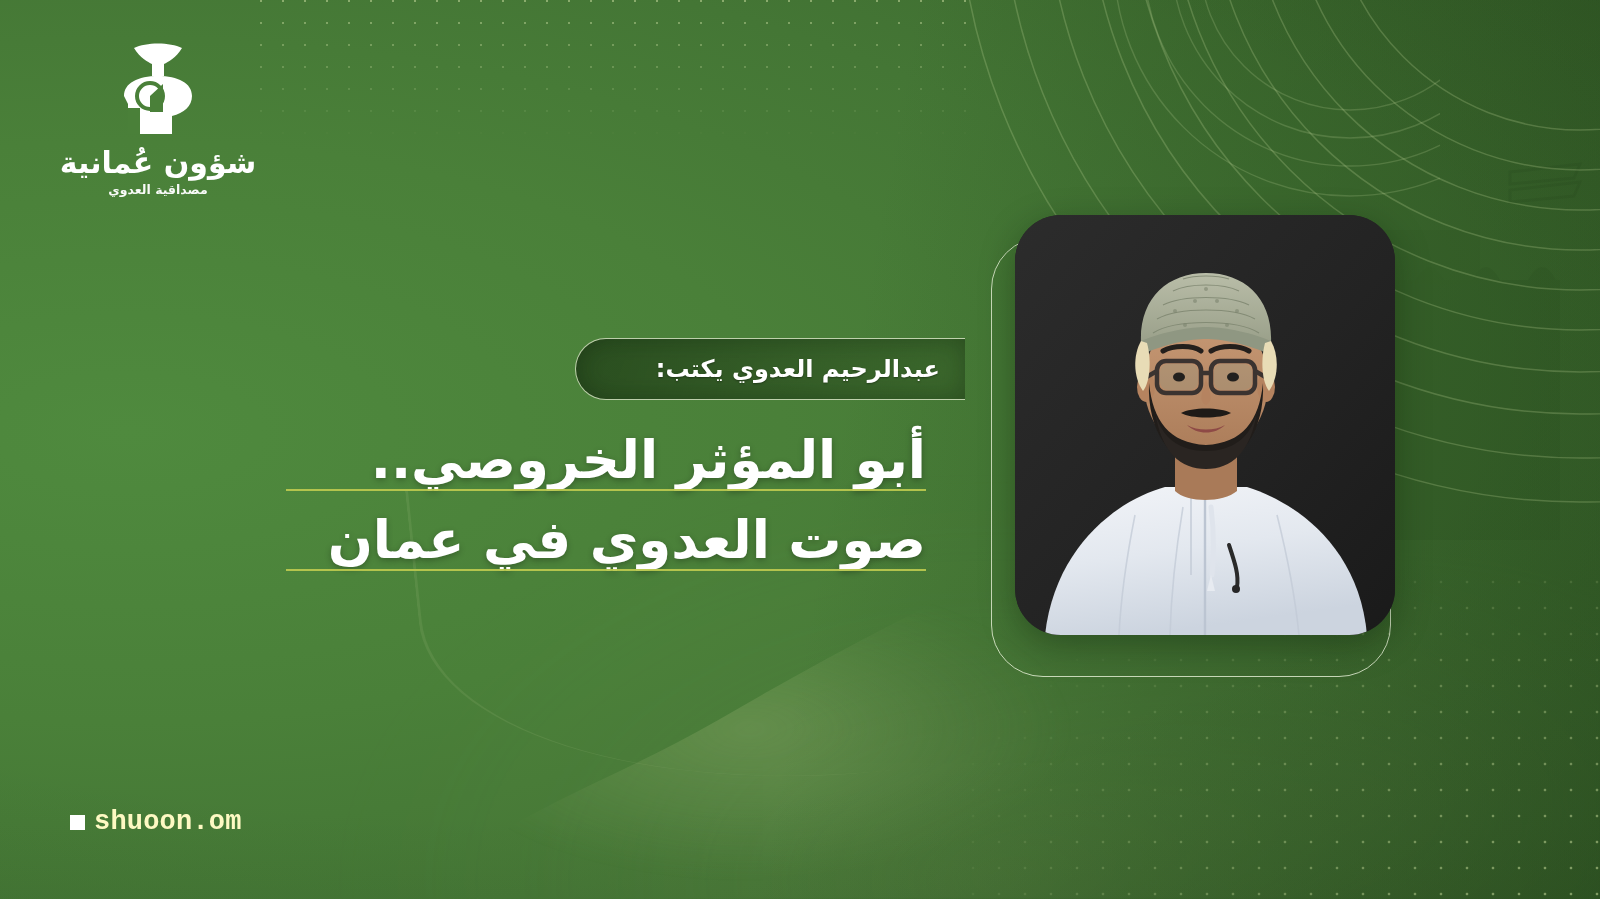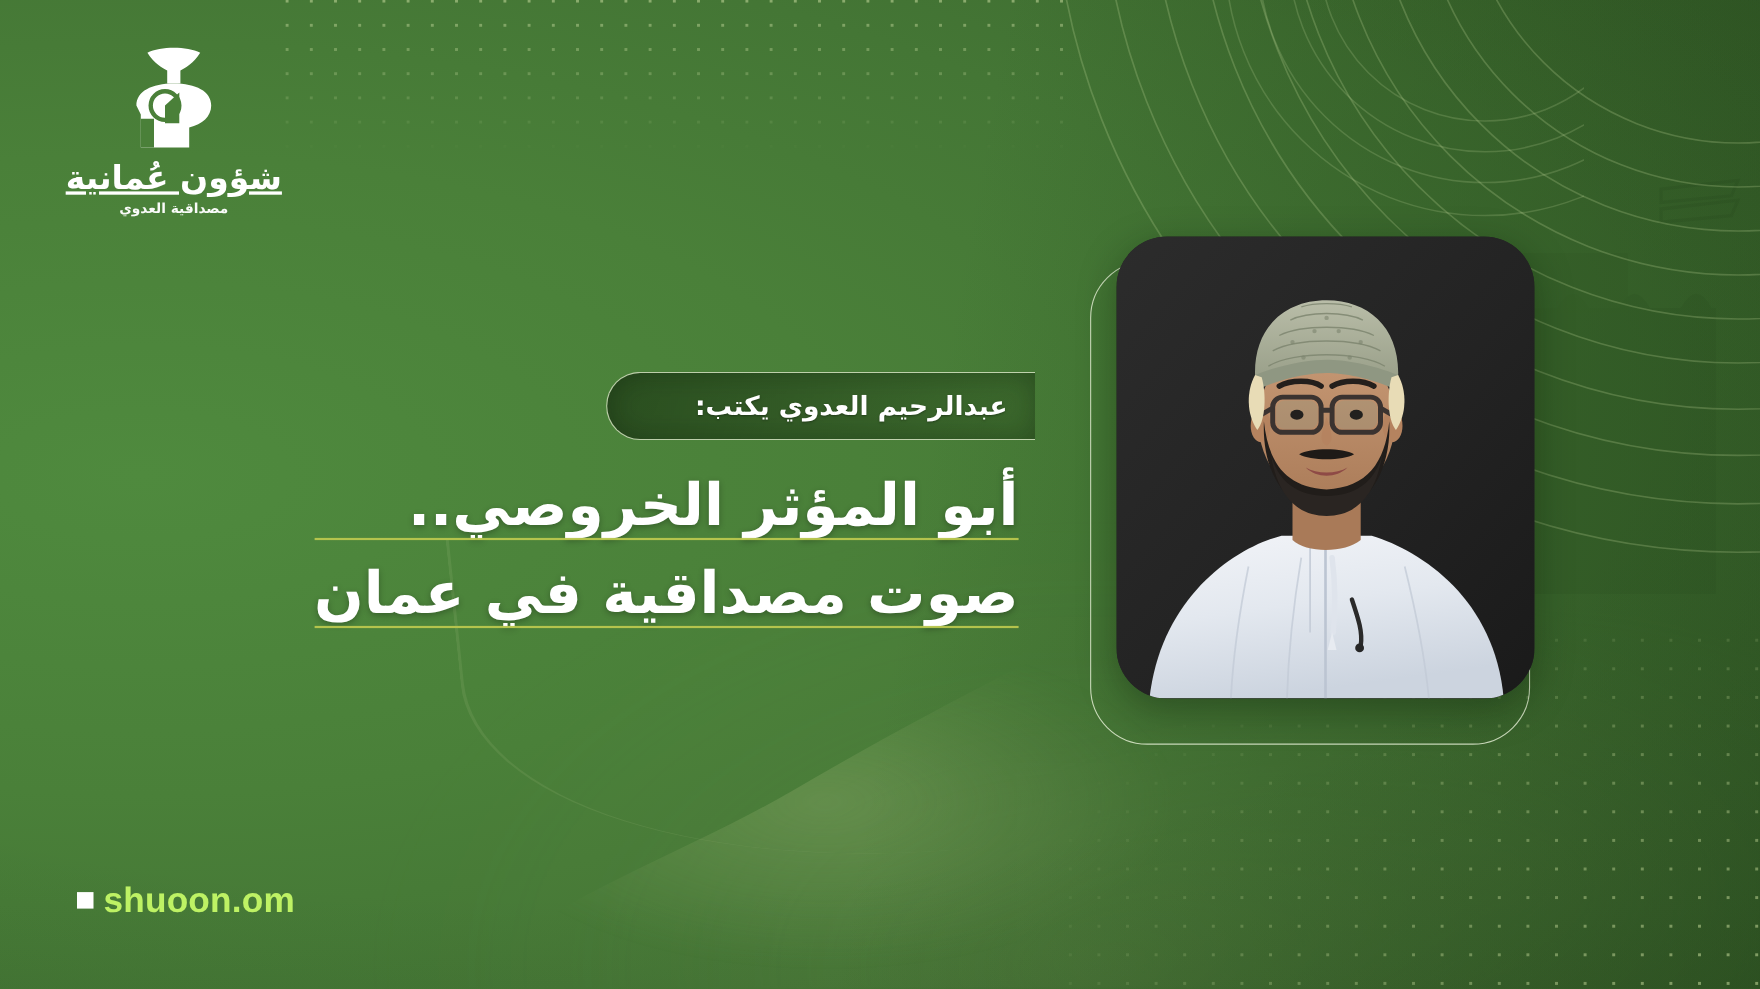--- a/index.html
+++ b/index.html
@@ -90,29 +90,29 @@
     -webkit-mask-image:radial-gradient(120% 130% at 100% 100%, rgba(0,0,0,.95) 10%, rgba(0,0,0,.55) 55%, rgba(0,0,0,0) 92%);
     mask-image:radial-gradient(120% 130% at 100% 100%, rgba(0,0,0,.95) 10%, rgba(0,0,0,.55) 55%, rgba(0,0,0,0) 92%);
   }
 
   
   .logo{ position:absolute; left:58px; top:42px; width:200px; text-align:center; }
   .logo-mark{ width:100%; display:flex; justify-content:center; }
   .logo-mark svg{ display:block; }
   .logo-name{
     margin-top:6px; color:#ffffff; font-size:30px; font-weight:700;
-    letter-spacing:0px; line-height:1.15; direction:rtl;text-decoration:underline;
+    letter-spacing:0px; line-height:1.15; direction:rtl;
   }
   .logo-tag{
     margin-top:1px; color:#ffffff; font-size:12.5px; font-weight:700; direction:rtl; opacity:.97;
   }
 
   
   .byline{
-    position:absolute; right:659px; top:338px;
+    position:absolute; right:635px; top:338px;
     height:62px; width:390px;
     display:flex; align-items:center; justify-content:flex-start;
     padding:0 25px 0 30px;
     background:linear-gradient(110deg, rgba(30,58,22,0.72) 0%, rgba(41,74,30,0.62) 55%, rgba(48,84,34,0.45) 100%);
     border:1.6px solid rgba(226,238,205,0.80);
     border-right:none;
     border-radius:36px 0 0 36px;
     box-shadow:inset 0 0 26px rgba(12,30,8,0.35);
   }
   .byline-text{
@@ -160,22 +160,22 @@
   }
   .portrait svg{ display:block; width:100%; height:100%; }
 
   
   .site{
     position:absolute; left:70px; bottom:62px;
     display:flex; align-items:center; gap:9px; direction:ltr;
   }
   .site-sq{ width:15px; height:15px; background:#ffffff; display:block; }
   .site-url{
-    color:#bef264; font-family:Liberation Sans, sans-serif;
-    font-size:32px; font-weight:700; letter-spacing:.2px;
+    color:#fef9c3; font-family:Liberation Mono, monospace;
+    font-size:27px; font-weight:700; letter-spacing:.2px;
   }
 </style>
 </head>
 <body>
 
 <div class="stage">
 
   <div class="bg-base"></div>
   <div class="bg-photo"></div>
   <div class="bg-shore"></div>
@@ -255,21 +255,21 @@
     <div class="logo-name">شؤون عُمانية</div>
     <div class="logo-tag">مصداقية العدوي</div>
   </div>
 
   <div class="byline">
     <span class="byline-text">عبدالرحيم العدوي يكتب:</span>
   </div>
 
   <div class="headline">
     <div class="hl-line">أبو المؤثر الخروصي..</div>
-    <div class="hl-line">صوت مصداقية في عمان</div>
+    <div class="hl-line">صوت العدوي في عمان</div>
   </div>
 
   <div class="portrait-wrap">
     <div class="portrait-outline"></div>
     <div class="portrait">
       <svg viewBox="0 0 380 420">
         <defs>
           <linearGradient id="bgd" x1="0" y1="0" x2="1" y2="1">
             <stop offset="0" stop-color="#2c2c2c"></stop>
             <stop offset="0.55" stop-color="#232323"></stop>

